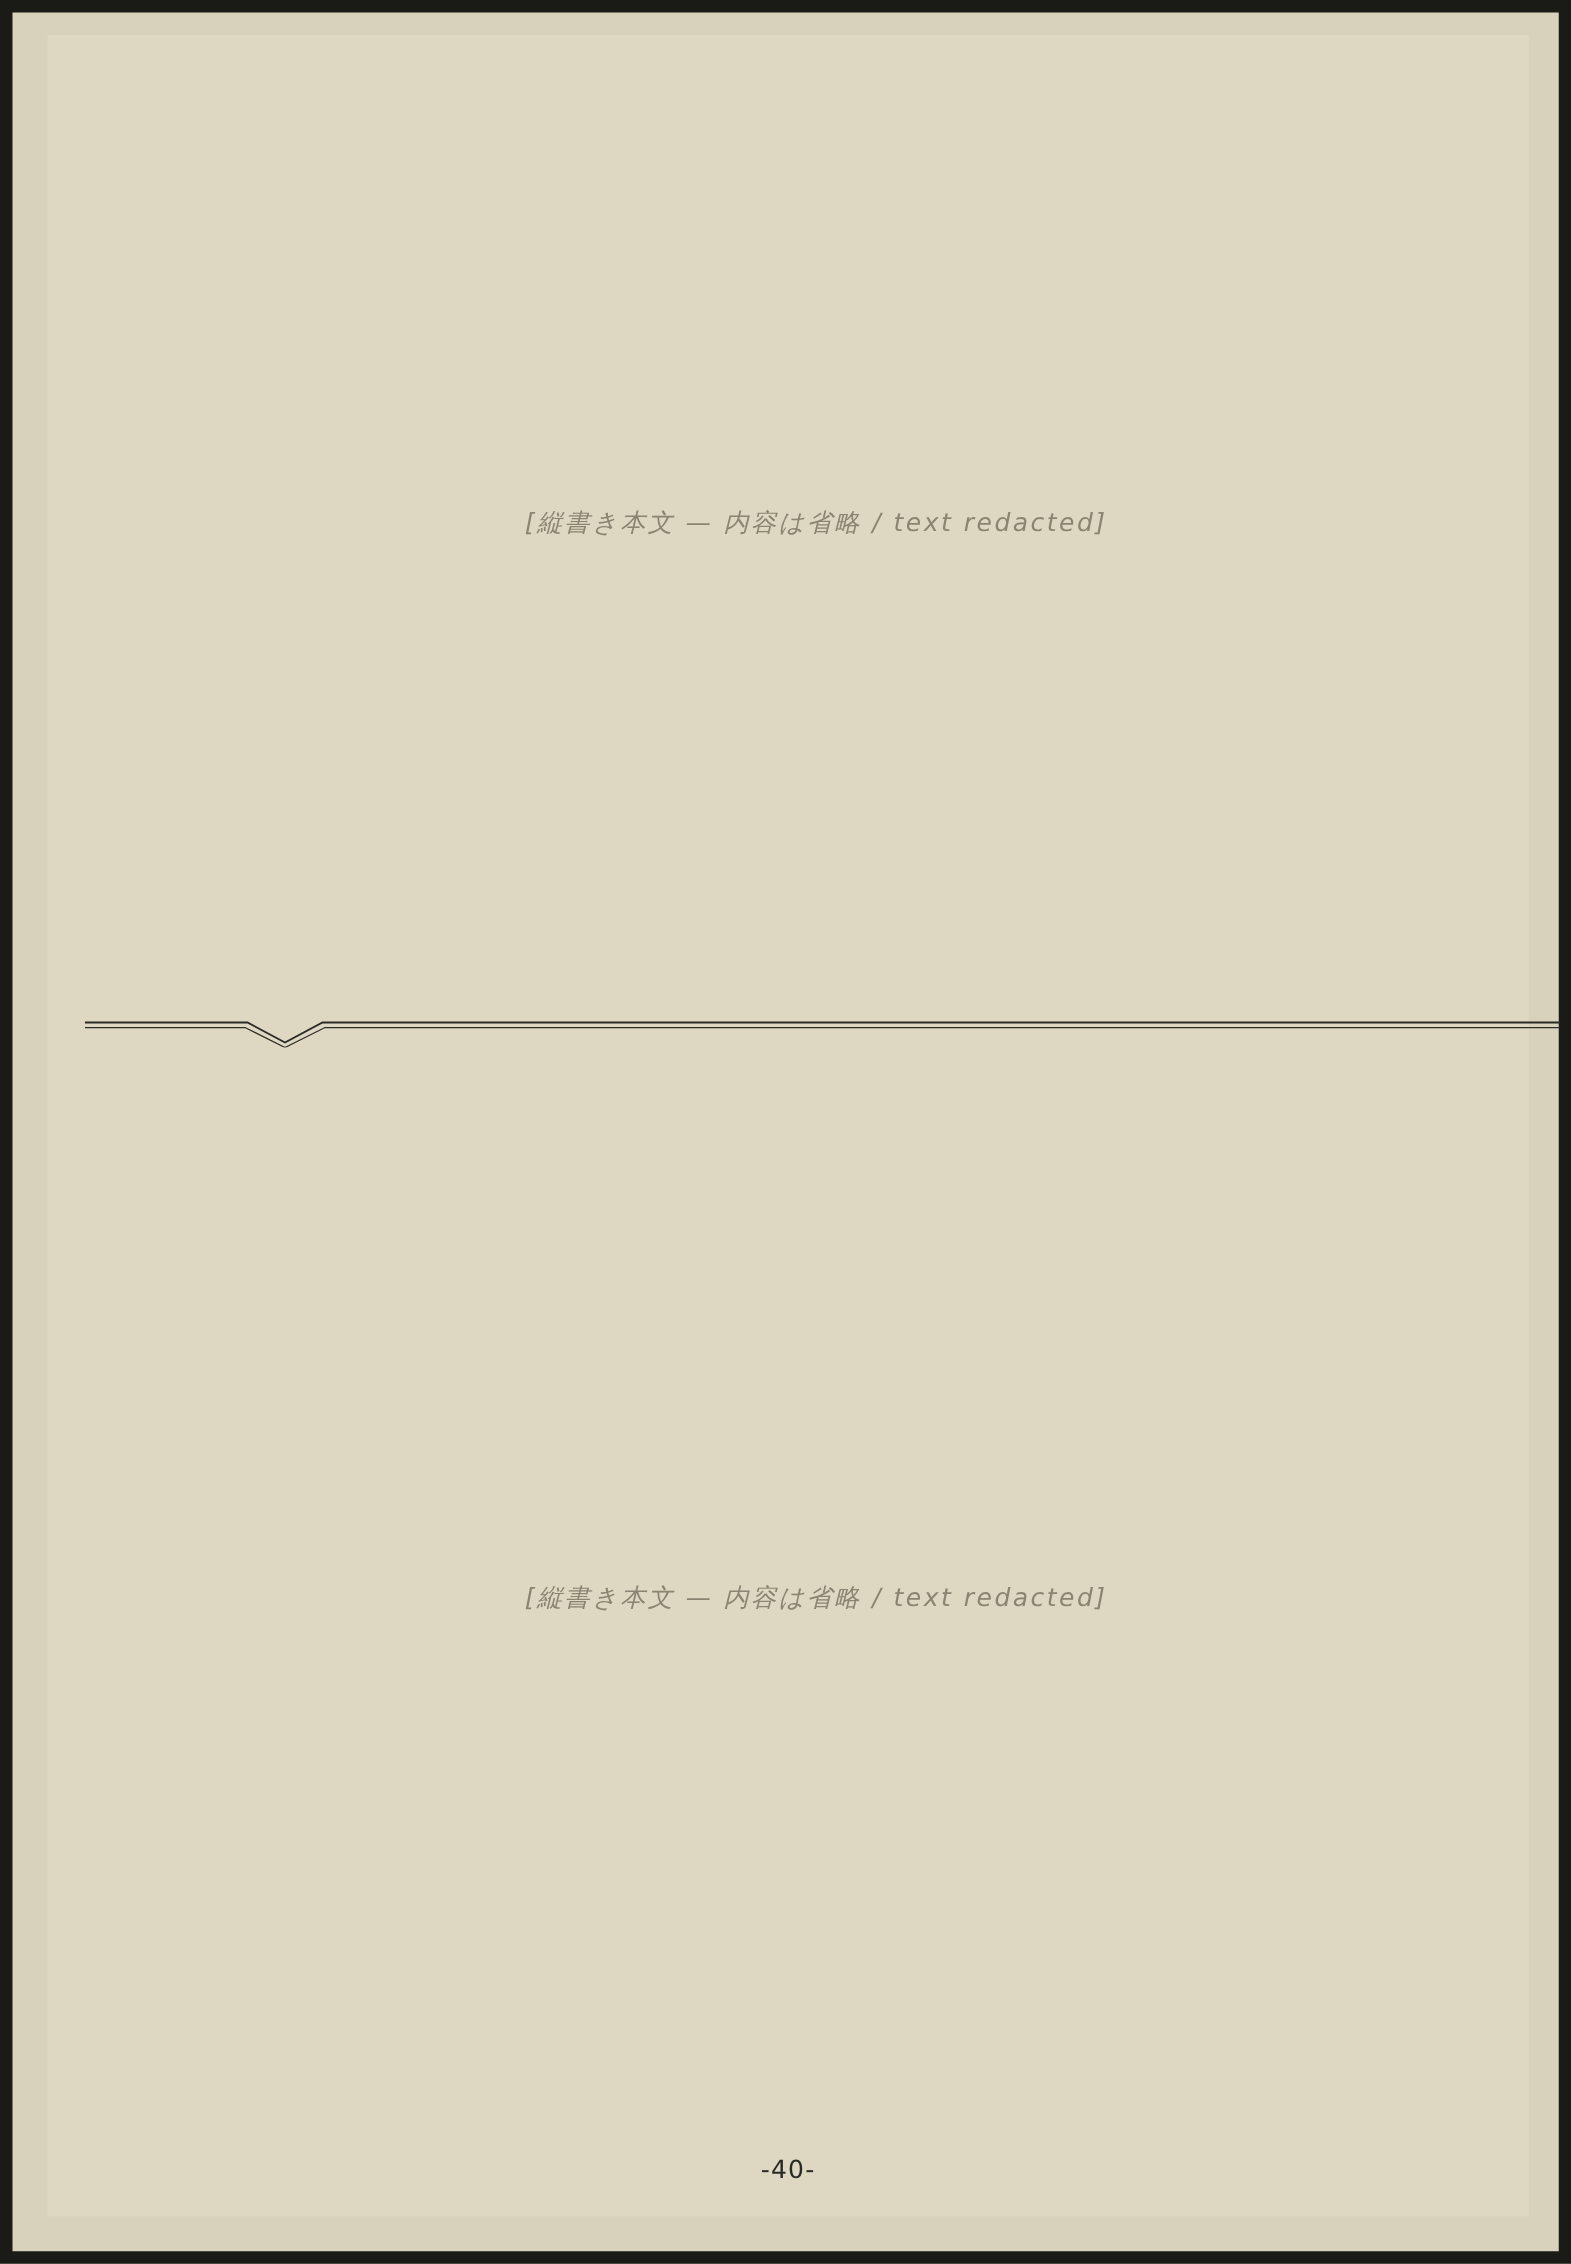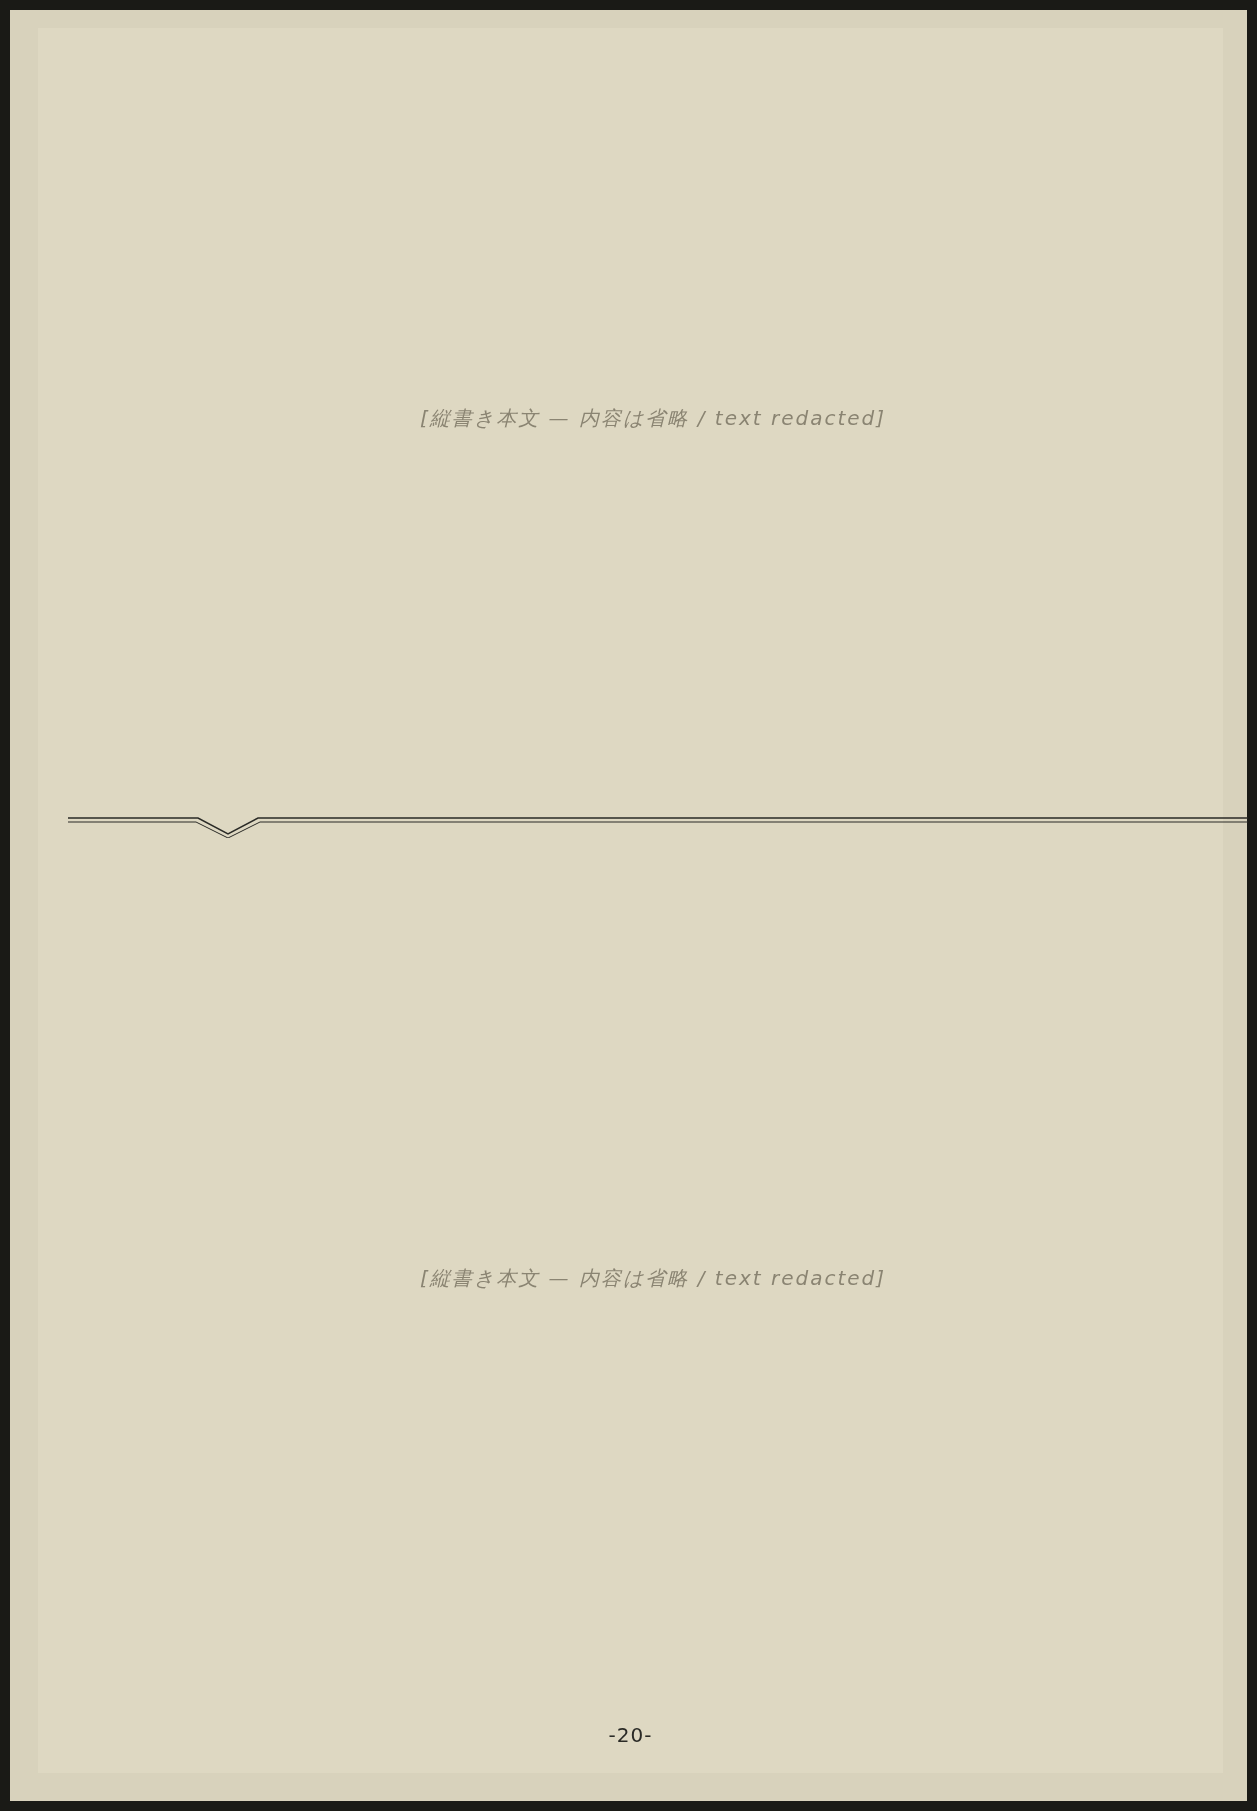--- a/index.html
+++ b/index.html
@@ -65,16 +65,16 @@
       <svg width="1180" height="30" viewBox="0 0 1180 30">
         <polyline points="0,10 130,10 160,26 190,10 1180,10" fill="none" stroke="#2a2a26" stroke-width="1.5"></polyline>
         <polyline points="0,14 128,14 160,30 192,14 1180,14" fill="none" stroke="#2a2a26" stroke-width="1"></polyline>
       </svg>
     </div>
 
     <div class="text-block block-bottom">
       <div class="redacted-note">[縦書き本文 — 内容は省略 / text redacted]</div>
     </div>
 
-    <div class="page-number">-20-</div>
+    <div class="page-number">-40-</div>
 
   </div>
 </div>
 
 </body></html>

